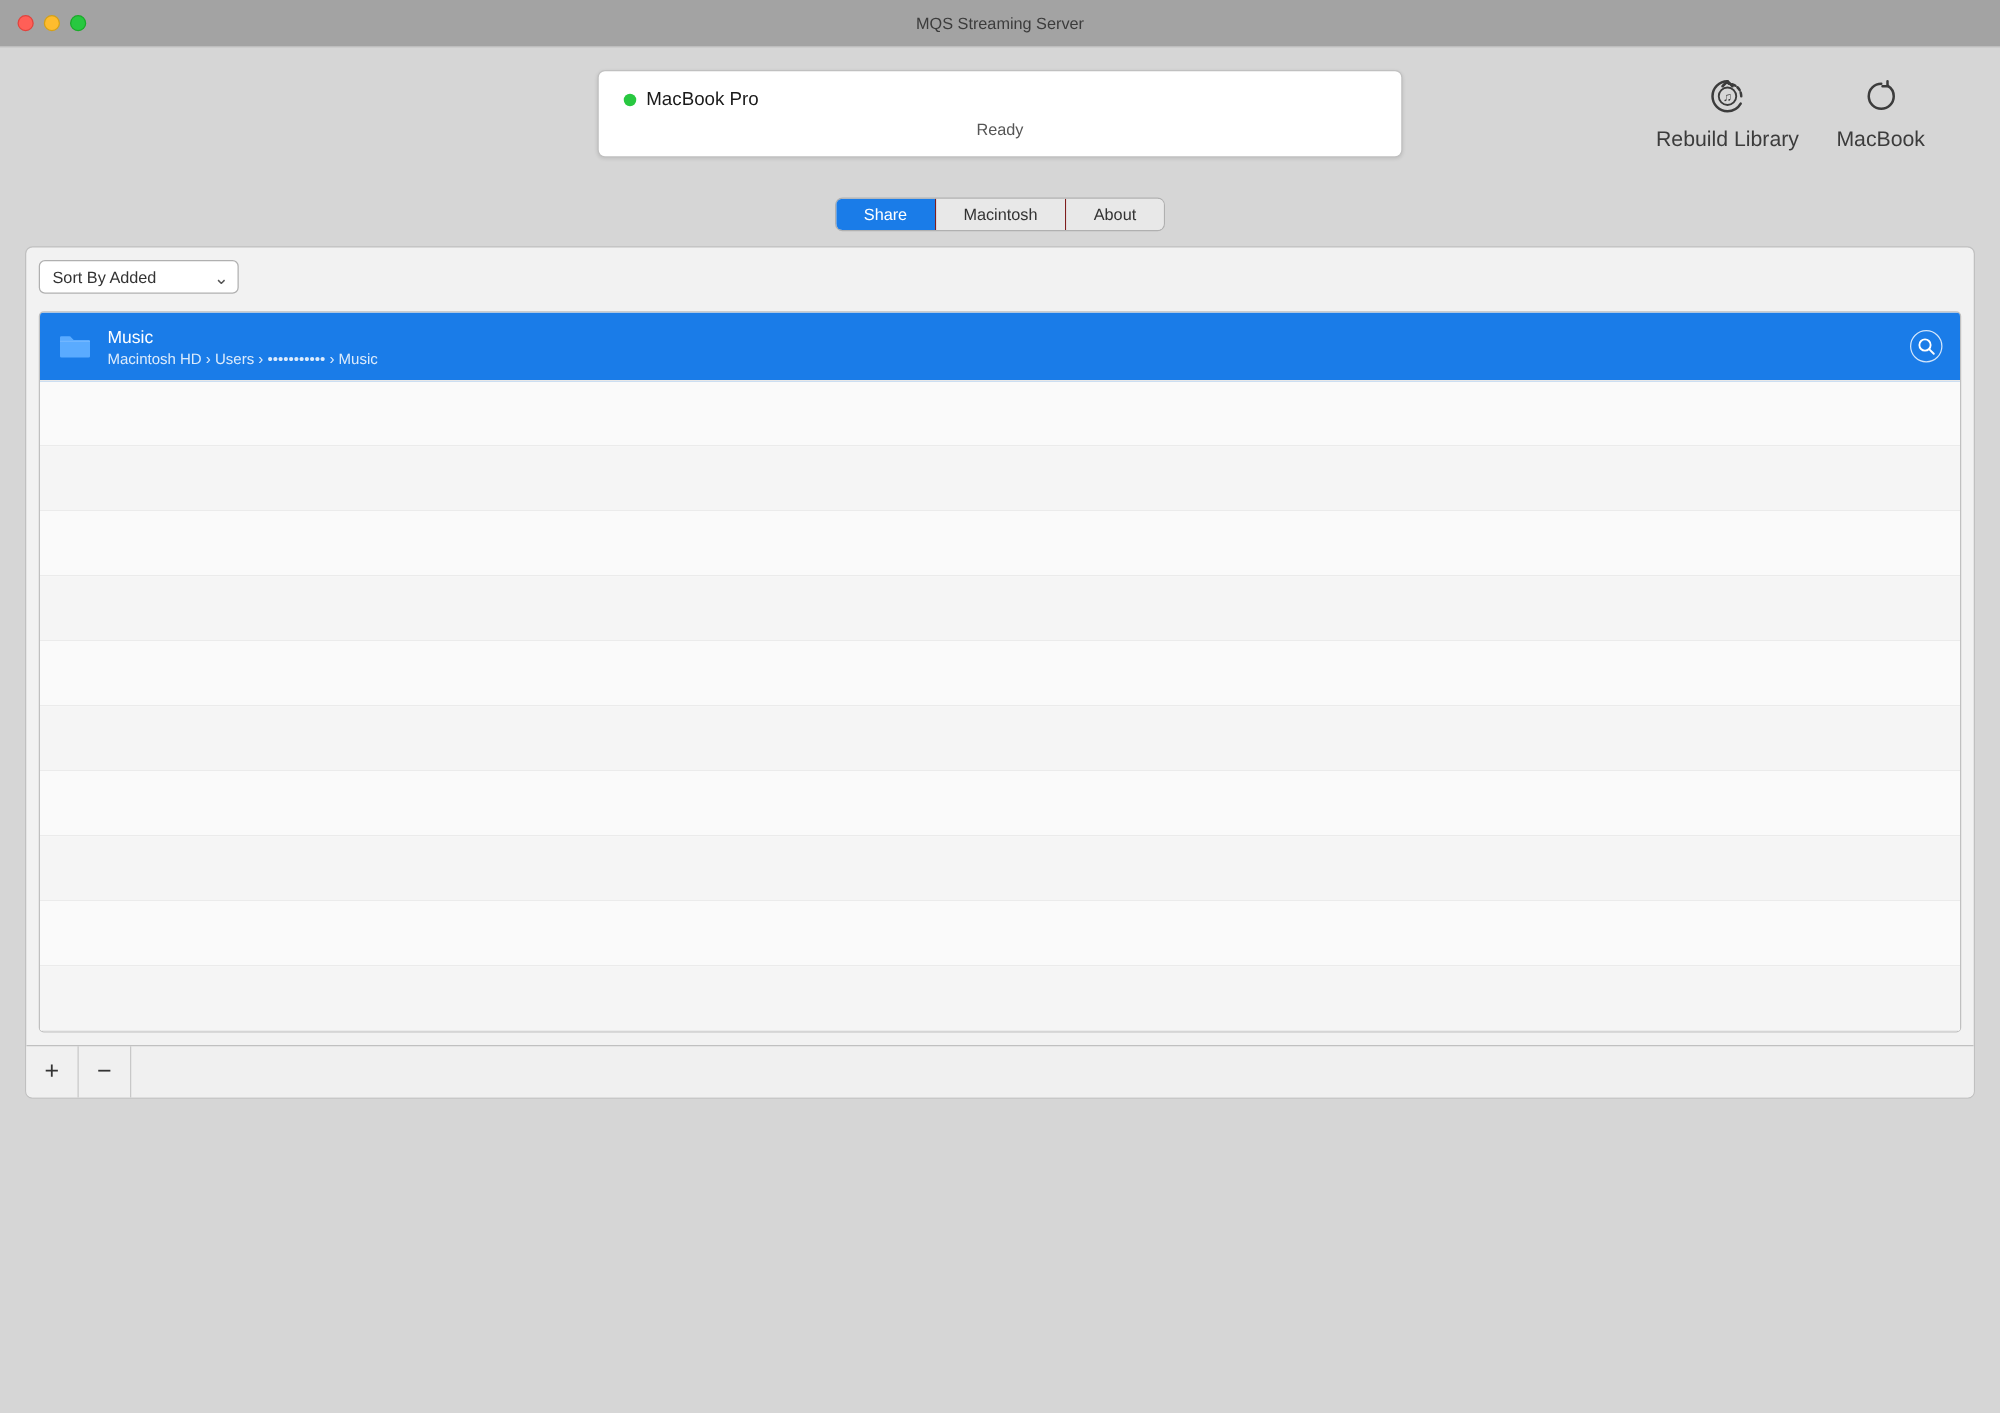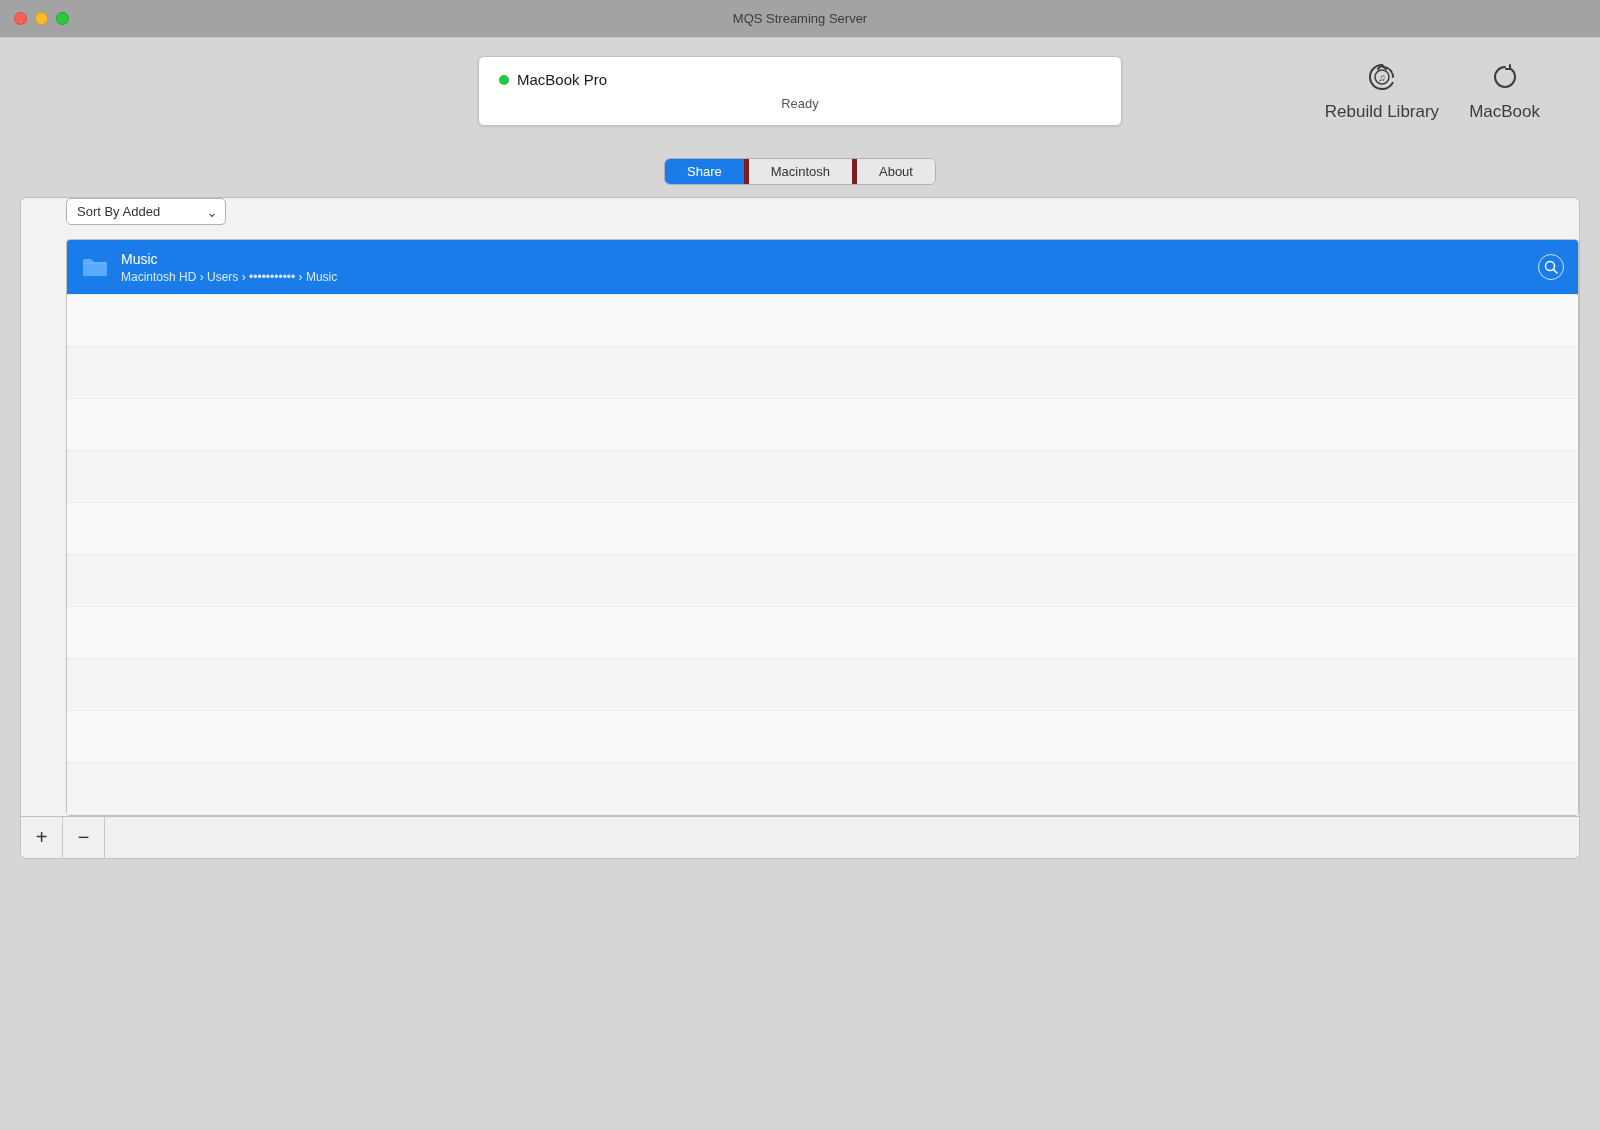--- a/index.html
+++ b/index.html
@@ -143,21 +143,21 @@
       background: #e8e8e8;
     }
 
     .tab {
       padding: 5px 22px;
       font-size: 13px;
       cursor: pointer;
       background: #e8e8e8;
       color: #333;
       border: none;
-      border-right: 5px solid #7f1d1d;
+      border-right: 1px solid #7f1d1d;
       transition: background 0.15s;
     }
 
     .tab:last-child { border-right: none; }
 
     .tab.active {
       background: #1a7ce8;
       color: #ffffff;
       font-weight: 500;
     }
@@ -302,22 +302,21 @@
 
     .panel-body {
       background: #f2f2f2;
       border: 1px solid #c0c0c0;
       border-radius: 6px;
       margin: 0 20px;
       overflow: hidden;
     }
 
     .panel-inner {
-      padding: 0;
-      margin-left: 45px;
+      padding: 10px;
     }
   </style>
 </head>
 <body>
 
 <div class="title-bar">
   <div class="traffic-lights">
     <div class="traffic-light close"></div>
     <div class="traffic-light minimize"></div>
     <div class="traffic-light maximize"></div>

